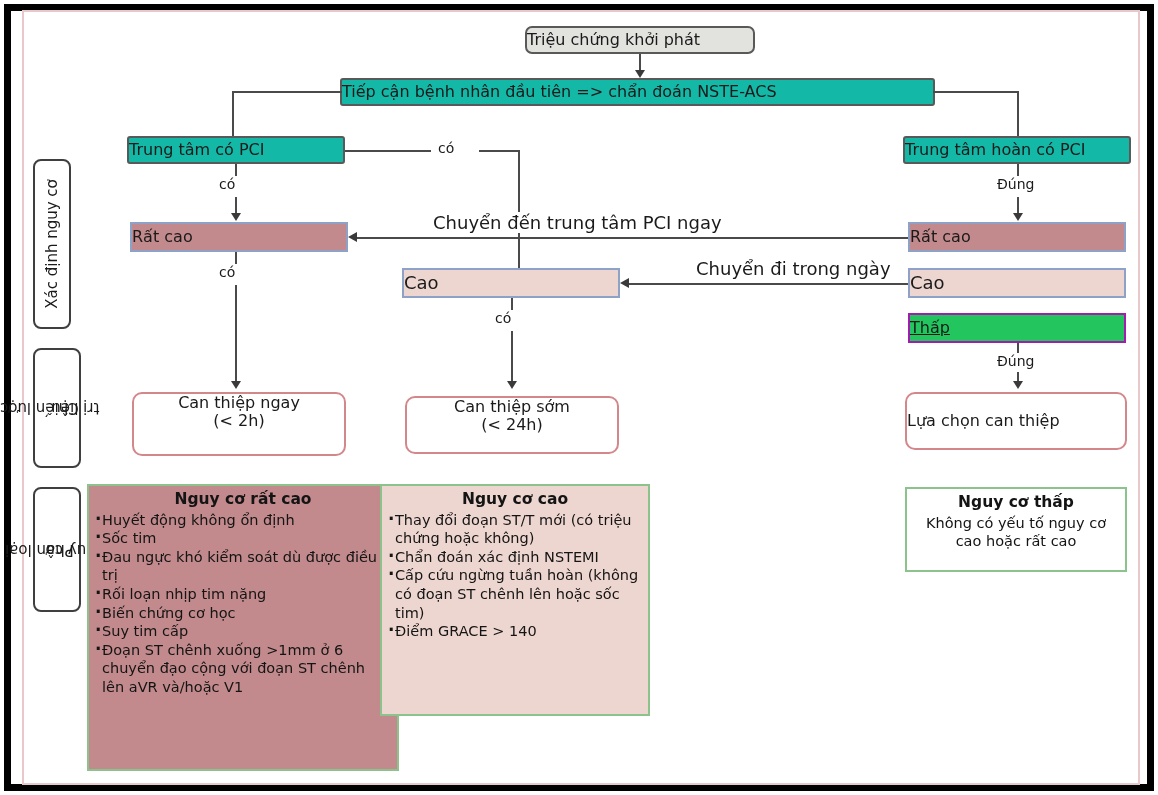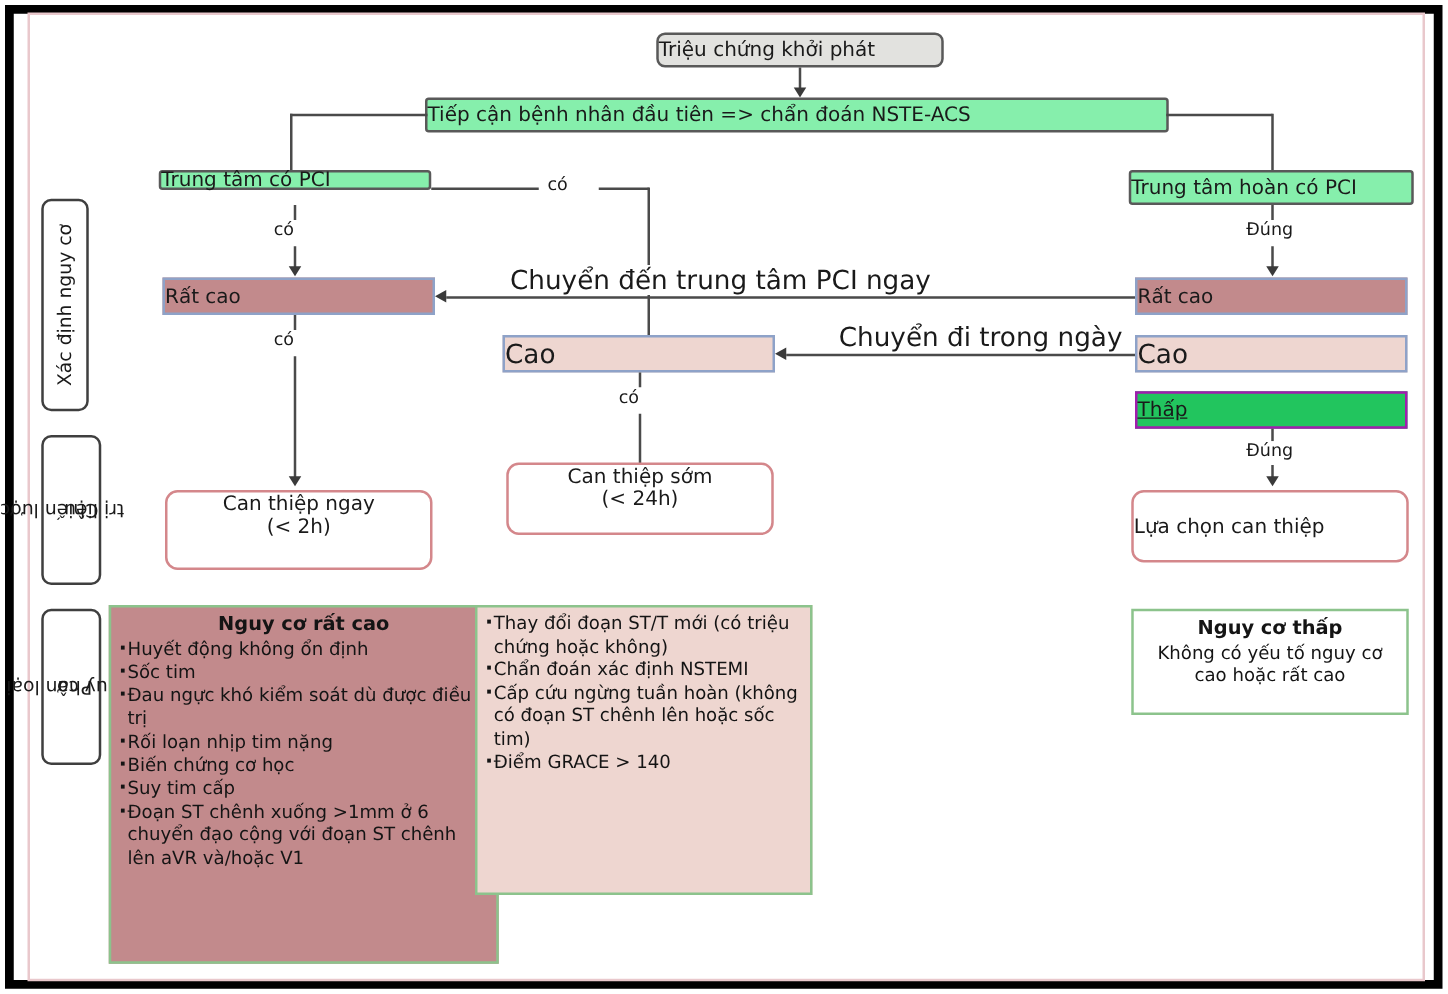--- a/index.html
+++ b/index.html
@@ -35,34 +35,34 @@
     line-height: 1.15;
   }
 
   .box-grey {
     background: #e2e2df;
     border: 2px solid #595959;
     border-radius: 7px;
     font-size: 16px;
   }
   .box-grey-sq {
-    background: #86efac;
+    background: #14b8a6;
     border: 2px solid #595959;
     border-radius: 3px;
     font-size: 16px;
   }
   .box-veryhigh {
     background: #c28a8c;
     border: 2px solid #8ea2c8;
     font-size: 16px;
   }
   .box-high {
     background: #eed6d0;
     border: 2px solid #8ea2c8;
-    font-size: 21px;
+    font-size: 18px;
   }
   .box-low {
     background: #22c55e;
     border: 2px solid #a21caf;
     font-size: 16px;
     text-decoration: underline;
   }
   .box-therapy {
     background: #ffffff;
     border: 2px solid #d4878b;
@@ -139,21 +139,21 @@
   }
 
   .edge-label {
     position: absolute;
     font-size: 14px;
     color: #1a1a1a;
     background: #ffffff;
     padding: 0 3px;
     white-space: nowrap;
   }
-  .edge-label.big { font-size: 21px; }
+  .edge-label.big { font-size: 18px; margin-left: 25px; }
 </style>
 </head>
 <body>
 
 <div id="canvas">
 
   <div class="frame-black"></div>
   <div class="frame-pink"></div>
 
   <div class="node box-grey" style="left:525px; top:26px; width:230px; height:28px;">
@@ -166,21 +166,21 @@
   <div class="node box-grey-sq" style="left:340px; top:78px; width:595px; height:28px;">
     <span>Tiếp cận bệnh nhân đầu tiên =&gt; chẩn đoán NSTE-ACS</span>
   </div>
 
   <div class="ln lnh" style="left:232px; top:91px; width:110px;"></div>
   <div class="ln lnv" style="left:232px; top:91px; height:45px;"></div>
 
   <div class="ln lnh" style="left:933px; top:91px; width:85px;"></div>
   <div class="ln lnv" style="left:1017px; top:91px; height:45px;"></div>
 
-  <div class="node box-grey-sq" style="left:127px; top:136px; width:218px; height:16px;">
+  <div class="node box-grey-sq" style="left:127px; top:136px; width:218px; height:28px;">
     <span>Trung tâm có PCI</span>
   </div>
 
   <div class="node box-grey-sq" style="left:903px; top:136px; width:228px; height:28px;">
     <span>Trung  tâm  hoàn có PCI</span>
   </div>
 
   <div class="ln lnh" style="left:345px; top:150px; width:86px;"></div>
   <div class="ln lnh" style="left:479px; top:150px; width:40px;"></div>
   <div class="ln lnv" style="left:518px; top:150px; height:120px;"></div>
@@ -237,21 +237,21 @@
   <div class="ln lnv" style="left:1017px; top:343px; height:10px;"></div>
   <div class="edge-label" style="left:994px; top:353px;">Đúng</div>
   <div class="ln lnv" style="left:1017px; top:372px; height:13px;"></div>
   <div class="arrow-down" style="left:1013px; top:381px;"></div>
 
   <div class="node box-therapy" style="left:132px; top:392px; width:214px; height:64px; flex-direction:column;">
     <span>Can thiệp ngay</span>
     <span>(&lt; 2h)</span>
   </div>
 
-  <div class="node box-therapy" style="left:405px; top:370px; width:214px; height:58px; flex-direction:column;">
+  <div class="node box-therapy" style="left:405px; top:396px; width:214px; height:58px; flex-direction:column;">
     <span>Can thiệp sớm</span>
     <span>(&lt; 24h)</span>
   </div>
 
   <div class="node box-therapy" style="left:905px; top:392px; width:222px; height:58px;">
     <span>Lựa chọn can thiệp</span>
   </div>
 
   <div class="sidelabel" style="left:33px; top:159px; width:38px; height:170px;">
     <span>Xác định nguy cơ</span>
@@ -278,20 +278,21 @@
       <li>Sốc tim</li>
       <li>Đau ngực khó kiểm soát dù được điều trị</li>
       <li>Rối loạn nhịp tim nặng</li>
       <li>Biến chứng cơ học</li>
       <li>Suy tim cấp</li>
       <li>Đoạn ST chênh xuống &gt;1mm ở 6 chuyển đạo cộng với đoạn ST chênh lên aVR và/hoặc V1</li>
     </ul>
   </div>
 
   <div class="panel panel-high" style="left:380px; top:484px; width:270px; height:232px;">
+    <div class="panel-title">Nguy cơ cao</div>
     <ul>
       <li>Thay đổi đoạn ST/T mới (có triệu chứng hoặc không)</li>
       <li>Chẩn đoán xác định NSTEMI</li>
       <li>Cấp cứu ngừng tuần hoàn (không có đoạn ST chênh lên hoặc sốc tim)</li>
       <li>Điểm GRACE &gt; 140</li>
     </ul>
   </div>
 
   <div class="panel panel-low" style="left:905px; top:487px; width:222px; height:85px;">
     <div class="panel-title">Nguy cơ thấp</div>

